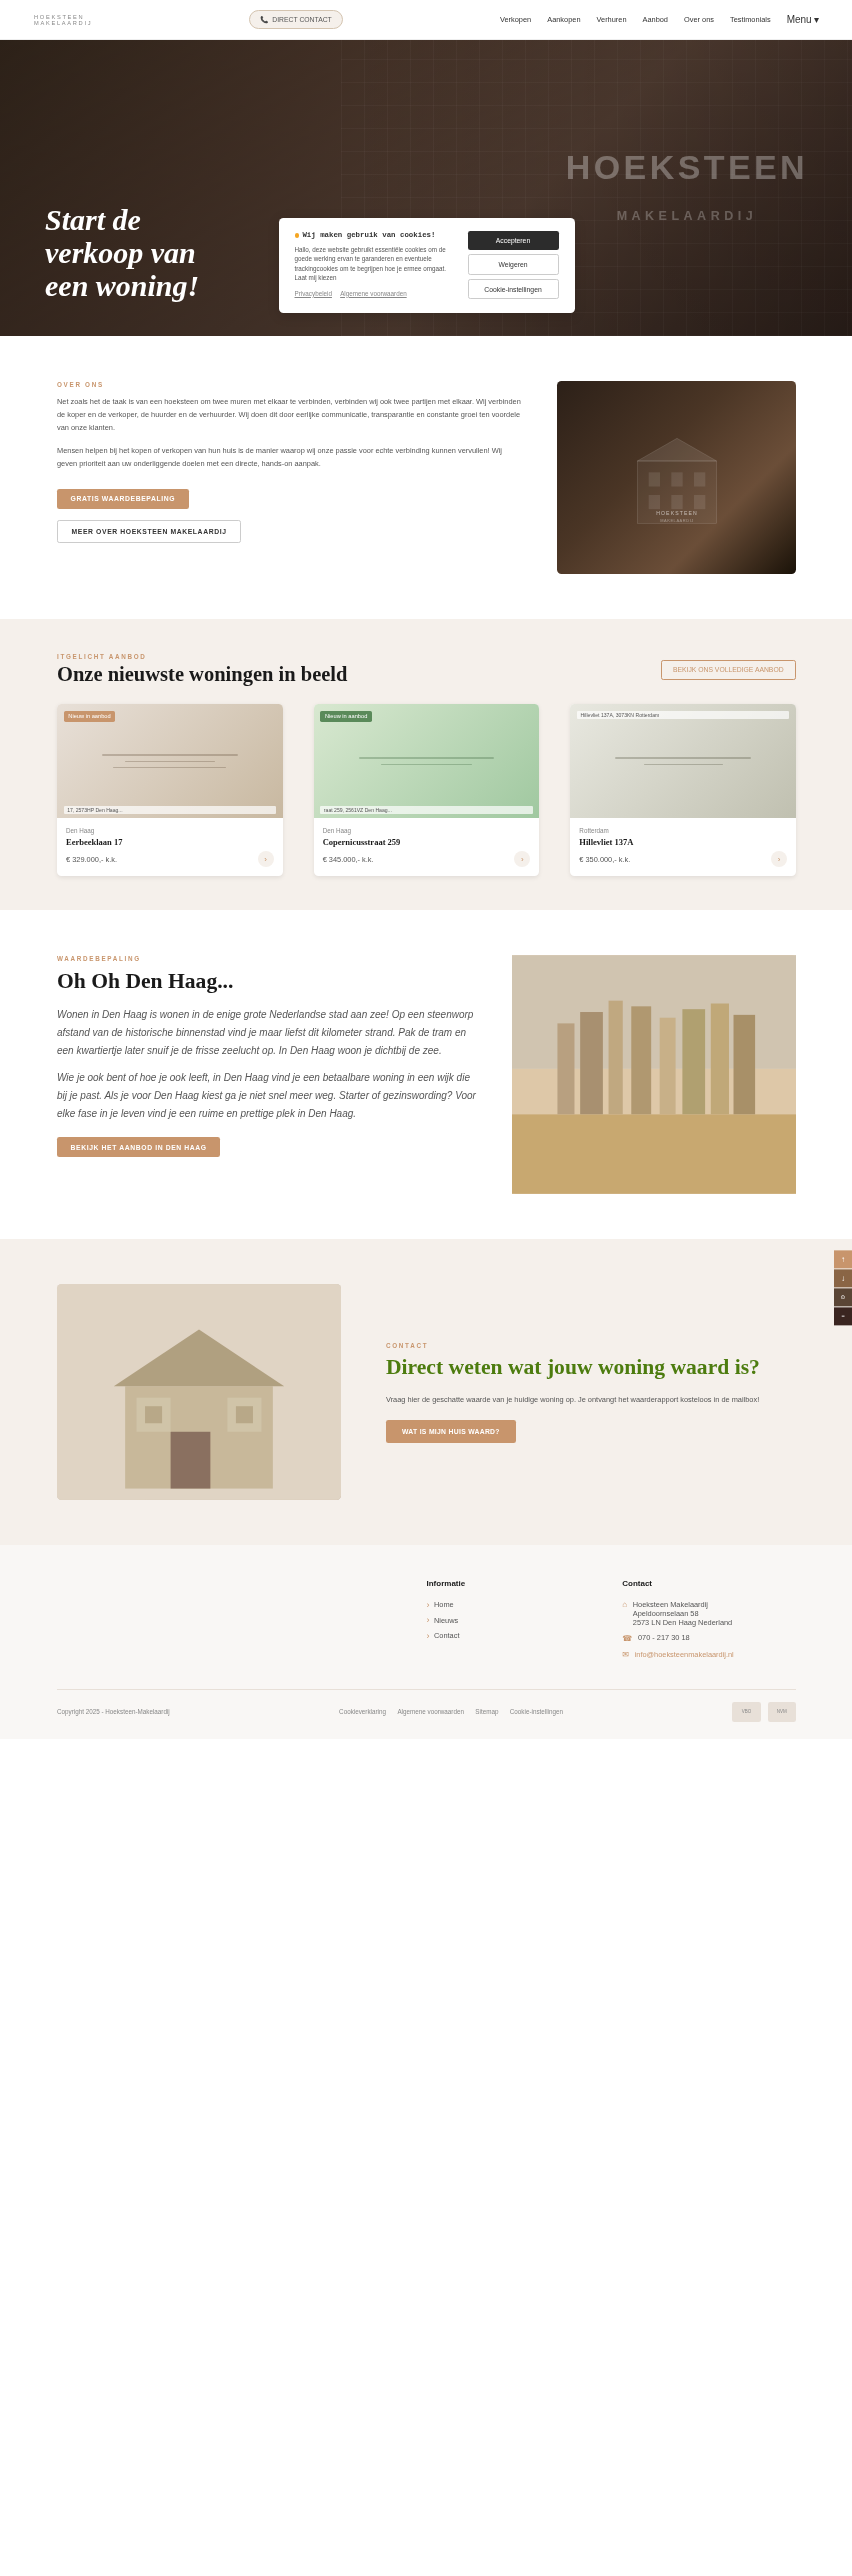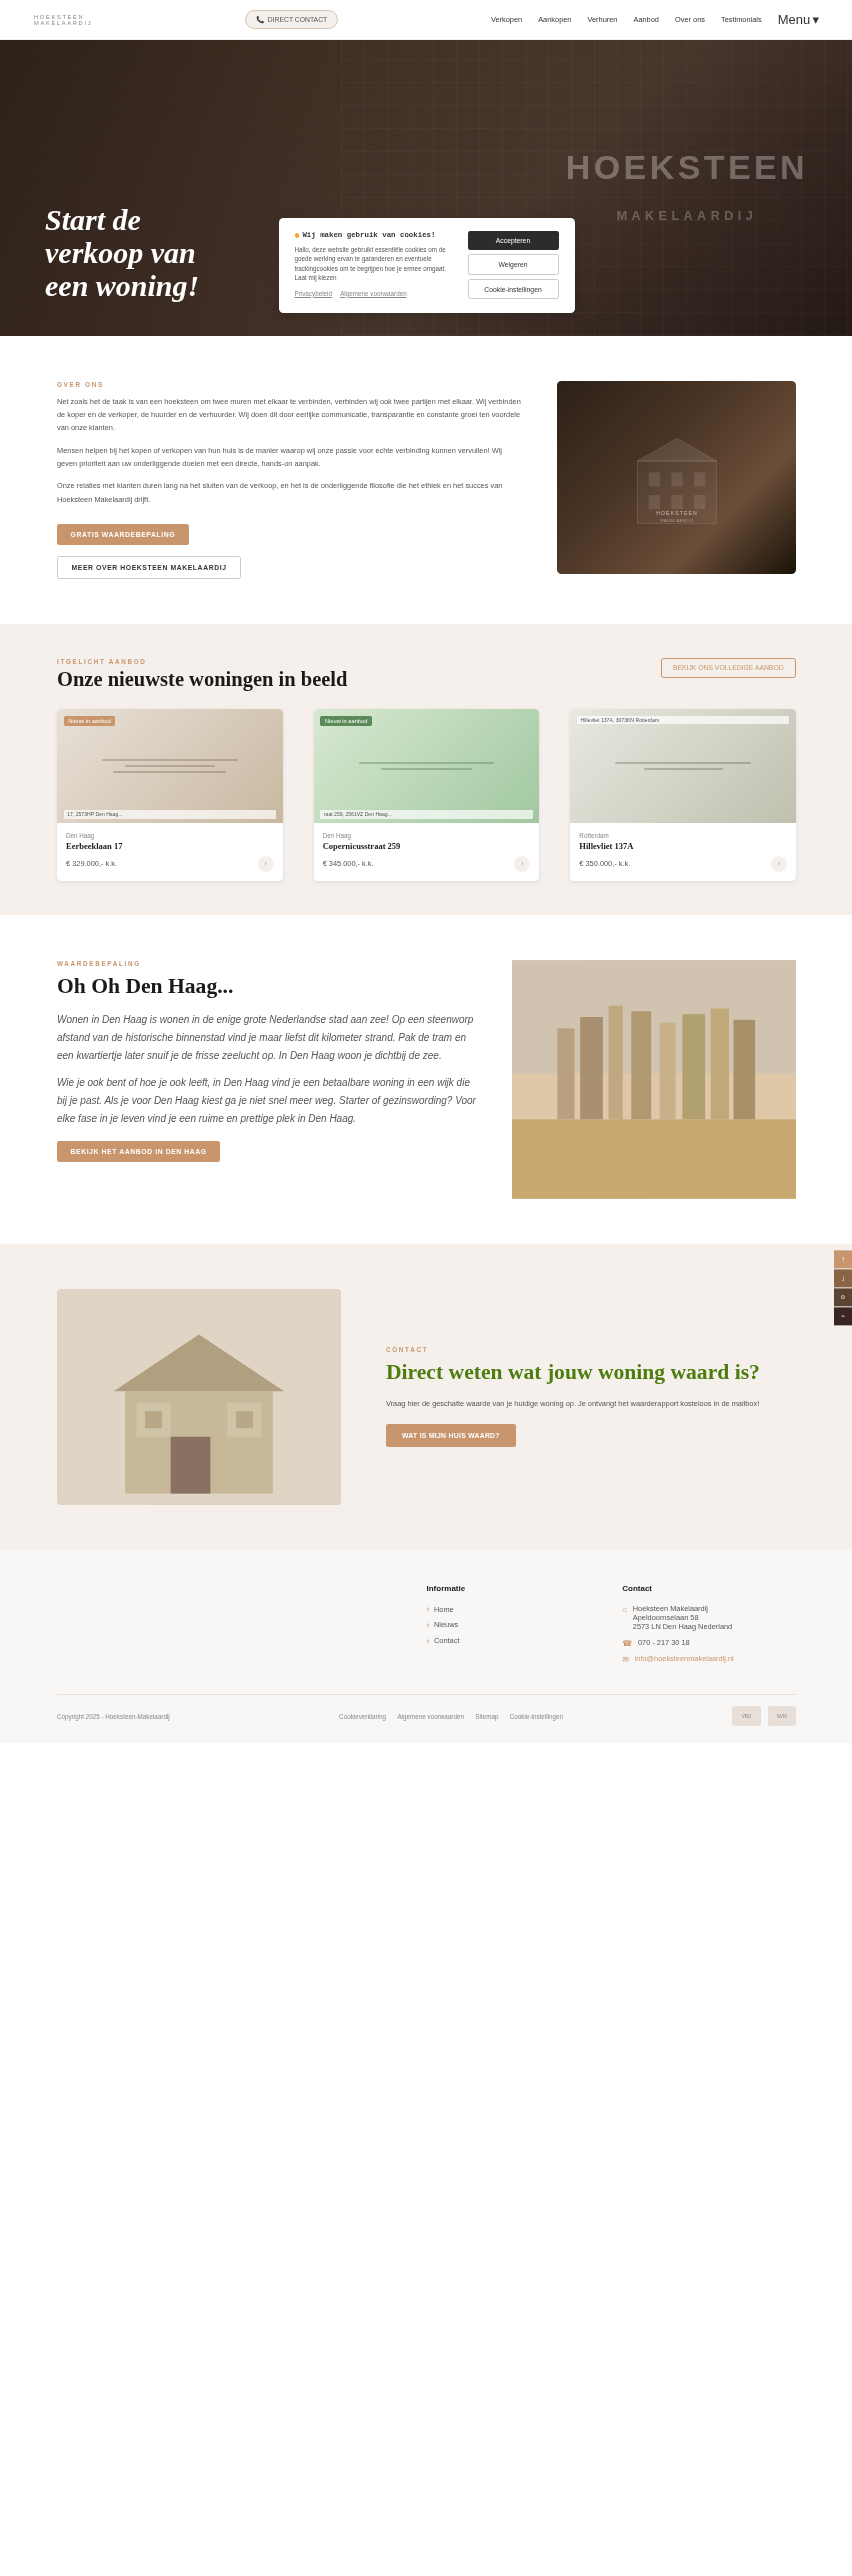--- a/index.html
+++ b/index.html
@@ -13,21 +13,21 @@
       border-bottom: 0.6px solid #eee;
     }
     .nav-logo { font-family: 'Arial', sans-serif; font-weight: 900; font-size: 12.5px; letter-spacing: 1.1px; color: #1a1a1a; }
     .nav-logo span { display: block; font-size: 5.7px; font-weight: 400; letter-spacing: 1.7px; color: #888; }
     .nav-direct-contact {
       background: #f5f0eb; border: 0.6px solid #d4c4b0; border-radius: 11.4px;
       padding: 4.5px 10.2px; font-size: 6.8px; cursor: pointer; display: flex; align-items: center; gap: 3.4px; color: #555;
     }
     .nav-links { display: flex; gap: 16px; align-items: center; }
     .nav-links a { text-decoration: none; color: #333; font-size: 7.4px; font-family: Arial, sans-serif; }
-    .nav-menu { font-size: 13px; cursor: pointer; display: flex; align-items: center; gap: 2.3px; font-family: Arial, sans-serif; }
+    .nav-menu { font-size: 10px; cursor: pointer; display: flex; align-items: center; gap: 2.3px; font-family: Arial, sans-serif; }
 
     
     .hero {
       position: relative; height: 296px; overflow: hidden;
       background: linear-gradient(rgba(0,0,0,0.4), rgba(0,0,0,0.5)),
                   linear-gradient(135deg, #4a3728 0%, #6b4e3d 30%, #8b6855 60%, #5a4035 100%);
       display: flex; align-items: flex-end; padding: 34px 45px;
     }
     .hero-content h1 { font-size: 30px; color: #fff; font-style: italic; line-height: 1.1; }
 
@@ -56,21 +56,21 @@
     .over-ons-image { width: 239px; height: 193px; background: linear-gradient(135deg, #2c2018 0%, #4a3525 40%, #6b4e38 70%, #1a1208 100%); border-radius: 4.5px; flex-shrink: 0; position: relative; overflow: hidden; }
     .over-ons-image-overlay { position: absolute; inset: 0; display: flex; align-items: center; justify-content: center; flex-direction: column; }
     .section-label { font-size: 6.3px; letter-spacing: 1.7px; color: #c8956c; font-family: Arial, sans-serif; margin-bottom: 6.8px; font-weight: 600; }
     .over-ons h2 { font-size: 21.6px; color: #1a1a1a; margin-bottom: 13.6px; line-height: 1.2; }
     .over-ons p { font-size: 7.4px; color: #555; line-height: 1.8; margin-bottom: 9px; font-family: Arial, sans-serif; }
     .btn-primary { display: inline-block; background: #c8956c; color: #fff; padding: 6.8px 13.6px; border-radius: 2.3px; font-size: 6.8px; letter-spacing: 0.6px; cursor: pointer; margin-top: 4.5px; margin-right: 6.8px; font-family: Arial, sans-serif; font-weight: 600; border: none; }
     .btn-outline { display: inline-block; background: transparent; color: #333; padding: 6.8px 13.6px; border-radius: 2.3px; font-size: 6.8px; letter-spacing: 0.6px; cursor: pointer; margin-top: 4.5px; font-family: Arial, sans-serif; font-weight: 600; border: 0.6px solid #ccc; }
 
     
     .aanbod-section { background: #f5f0eb; padding: 34px 57px; }
-    .aanbod-header { display: flex; justify-content: space-between; align-items: flex-start; margin-bottom: 18px; }
+    .aanbod-header { display: flex; justify-content: space-between; align-items: center; margin-bottom: 18px; }
     .aanbod-section .section-label { margin-bottom: 3.4px; }
     .aanbod-section h2 { font-size: 20.5px; color: #1a1a1a; }
     .btn-aanbod { border: 0.6px solid #c8956c; color: #c8956c; padding: 5.7px 11.4px; background: transparent; font-size: 6.8px; cursor: pointer; border-radius: 2.3px; font-family: Arial, sans-serif; white-space: nowrap; }
     .property-grid { display: flex; gap: 31px; }
     .property-card { background: #fff; border-radius: 4.5px; overflow: hidden; flex: 1; box-shadow: 0 1.1px 4.5px rgba(0,0,0,0.08); }
     .property-image { height: 114px; background: #d4c4b0; position: relative; }
     .property-image-1 { background: linear-gradient(135deg, #e8e0d8 0%, #c8b8a0 100%); }
     .property-image-2 { background: linear-gradient(135deg, #d8e8d0 0%, #a0c8a0 100%); }
     .property-image-3 { background: linear-gradient(135deg, #e8e8e0 0%, #c0c0b0 100%); }
     .property-tag { position: absolute; top: 6.8px; left: 6.8px; background: #c8956c; color: #fff; font-size: 5.7px; padding: 2.3px 4.5px; border-radius: 1.7px; font-family: Arial, sans-serif; }
@@ -212,21 +212,20 @@
       </div>
     </div>
   </div>
 </div>
 
 <section class="over-ons">
   <div class="over-ons-content">
     <div class="section-label">OVER ONS</div>
     <p>Net zoals het de taak is van een hoeksteen om twee muren met elkaar te verbinden, verbinden wij ook twee partijen met elkaar. Wij verbinden de koper en de verkoper, de huurder en de verhuurder. Wij doen dit door eerlijke communicatie, transparantie en constante groei ten voordele van onze klanten.</p>
     <p>Mensen helpen bij het kopen of verkopen van hun huis is de manier waarop wij onze passie voor echte verbinding kunnen vervullen! Wij geven prioriteit aan uw onderliggende doelen met een directe, hands-on aanpak.</p>
-    <p>Onze relaties met klanten duren lang na het sluiten van de verkoop, en het is de onderliggende filosofie die het ethiek en het succes van Hoeksteen Makelaardij drijft.</p>
     <div style="margin-top: 13.6px;">
       <button class="btn-primary">GRATIS WAARDEBEPALING</button>
     </div>
     <div style="margin-top: 6.8px;">
       <button class="btn-outline">MEER OVER HOEKSTEEN MAKELAARDIJ</button>
     </div>
   </div>
   <div class="over-ons-image">
     <div class="over-ons-image-overlay">
       <svg width="102" height="102" viewBox="0 0 180 180">

